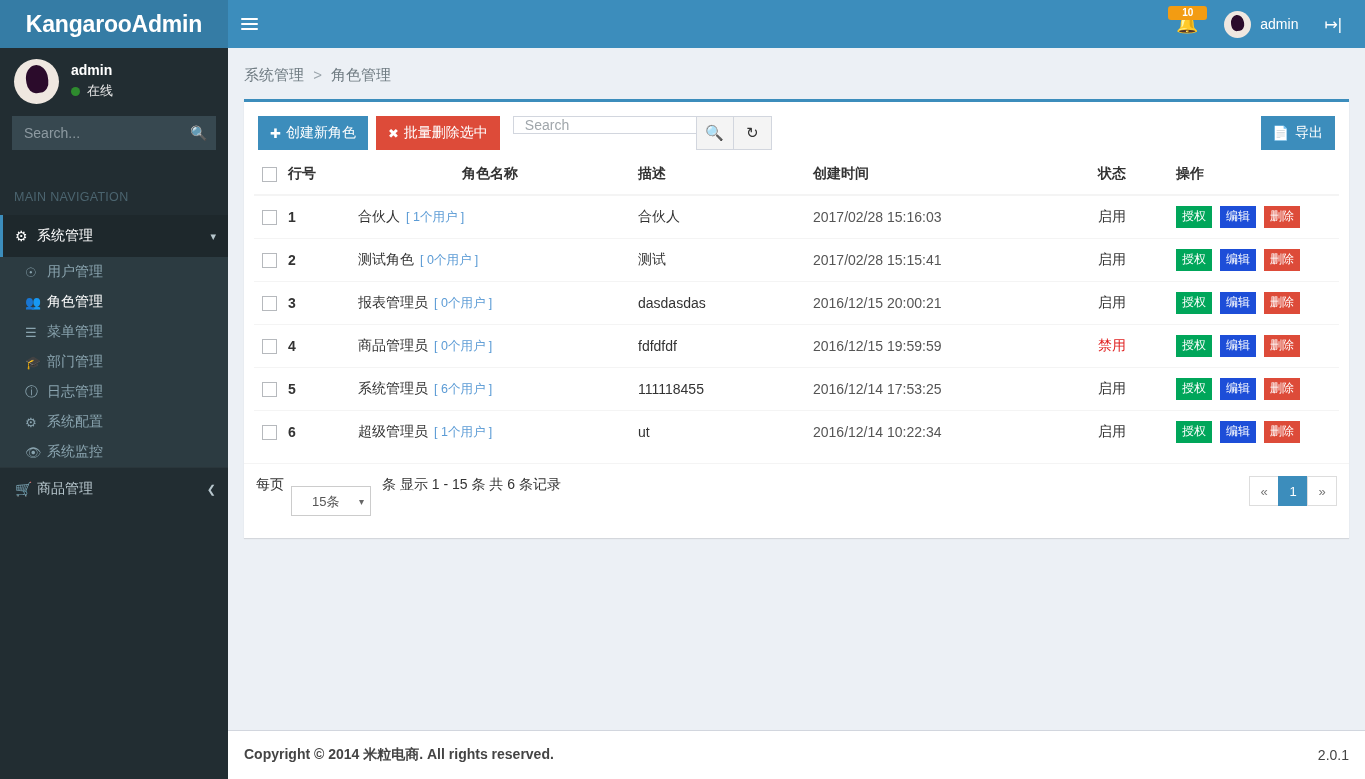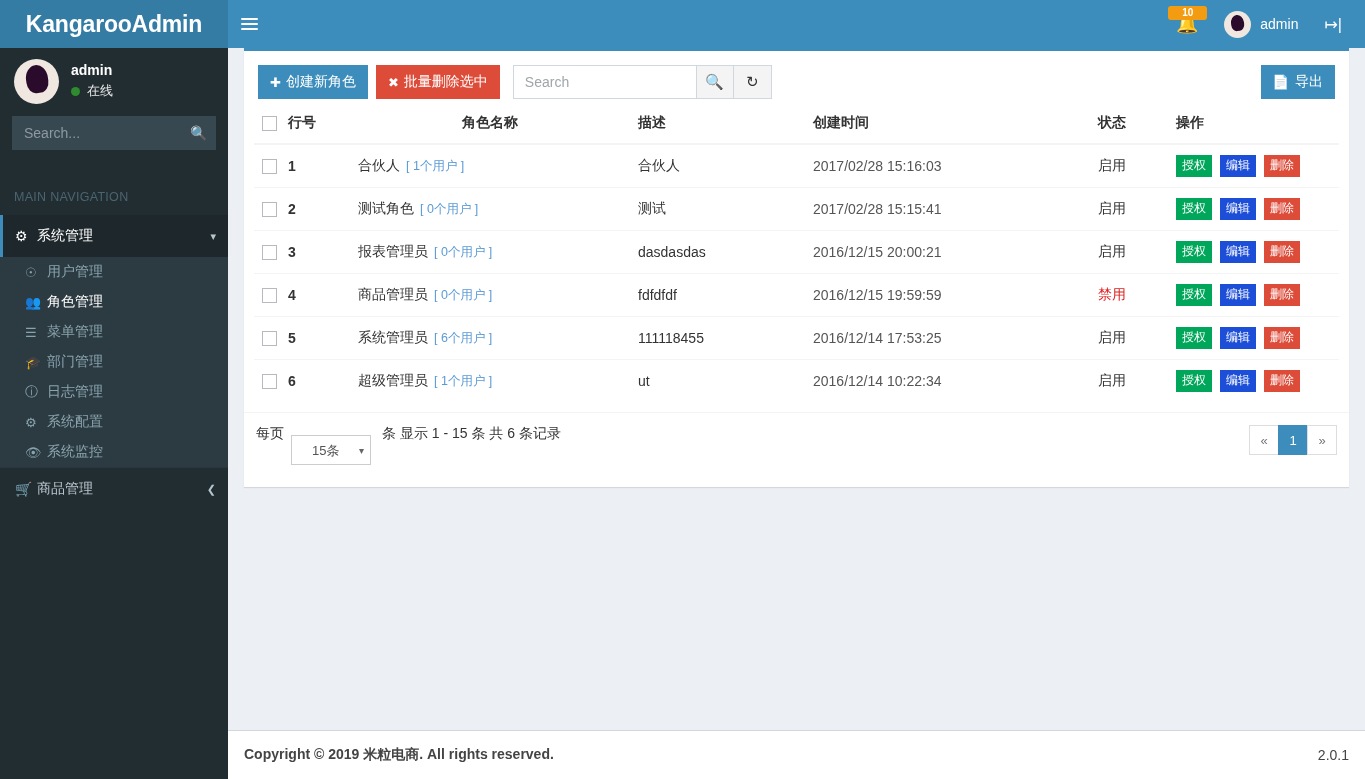--- a/index.html
+++ b/index.html
@@ -144,21 +144,21 @@
     display: inline-flex; align-items: center;
     height: 34px; padding: 0 12px; color: #fff;
   }
   .btn-primary { background: #3c8dbc; }
   .btn-danger { background: #dd4b39; }
   .btn .bic { margin-right: 5px; font-size: 13px; }
   .toolbar .btn + .btn { margin-left: 8px; }
 
   .search-group { display: flex; margin-left: 13px; }
   .search-group input {
-    width: 183px; height: 34px;
+    width: 183px; height: 18px;
     border: 1px solid #d2d6de; border-right: none;
     padding: 0 11px; font-size: 14px; color: #ec4899;
     outline: none; font-family: inherit;
   }
   .search-group input::placeholder { color: #a0a6ab; }
   .igrp-btn {
     width: 38px; height: 34px;
     background: #f4f4f4; border: 1px solid #d2d6de;
     display: flex; align-items: center; justify-content: center;
     cursor: pointer; font-size: 15px; color: #333;
@@ -339,20 +339,25 @@
 
     <div class="menu-item">
       <span class="mic">🛒</span>
       <span>商品管理</span>
       <span class="chev">❮</span>
     </div>
   </div>
 
   <div class="content-wrap">
 
+    <div class="breadcrumb">
+      <span>系统管理</span>
+      <span class="sep">&gt;</span>
+      <span>角色管理</span>
+    </div>
 
     <div class="box">
       <div class="box-body">
 
         <div class="toolbar">
           <button class="btn btn-primary">
             <span class="bic">✚</span>
             <span>创建新角色</span>
           </button>
           <button class="btn btn-danger">
@@ -490,17 +495,17 @@
         <span class="pagination">
           <span class="pg">«</span>
           <span class="pg active">1</span>
           <span class="pg">»</span>
         </span>
       </div>
     </div>
   </div>
 
   <div class="main-footer">
-    <b>Copyright © 2019 米粒电商. All rights reserved.</b>
+    <b>Copyright © 2014 米粒电商. All rights reserved.</b>
     <span class="ver">2.0.1</span>
   </div>
 
 </div>
 
 </body></html>

